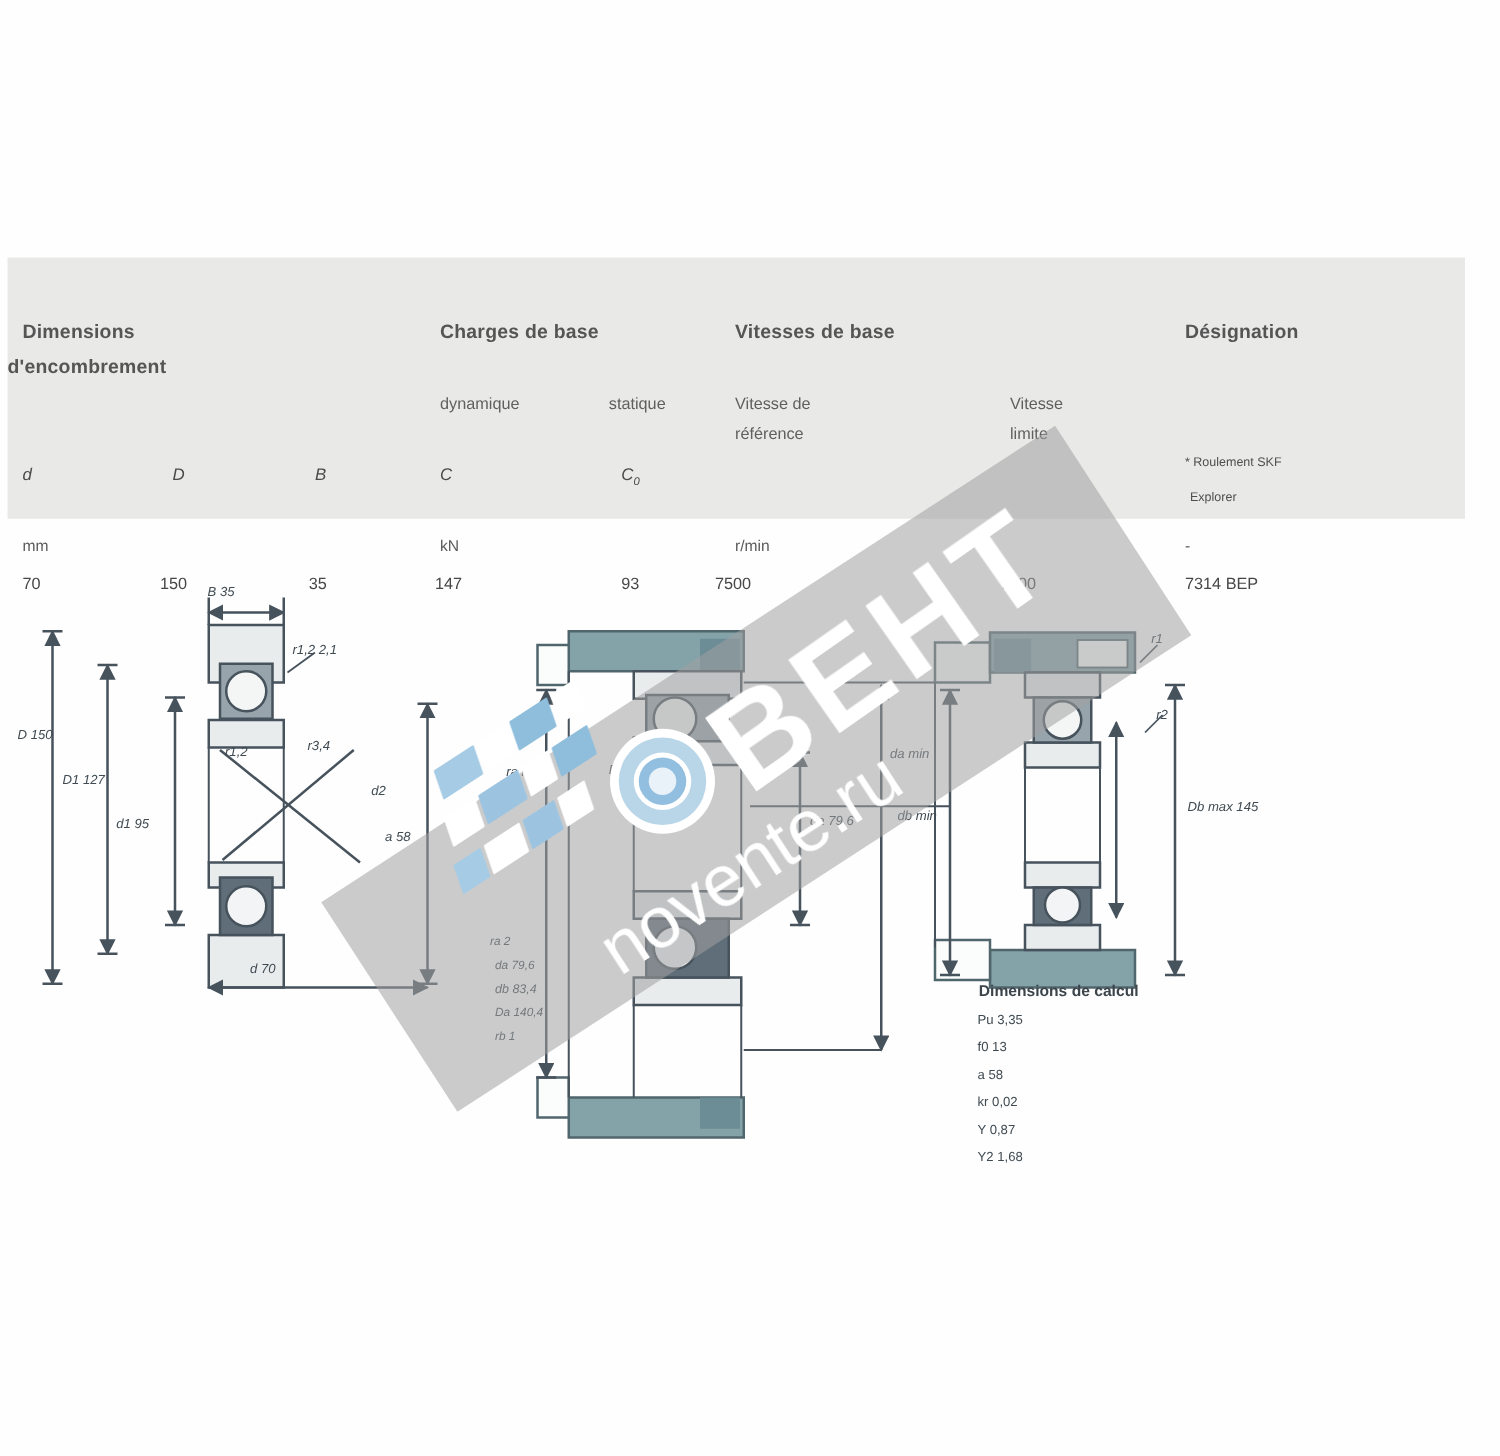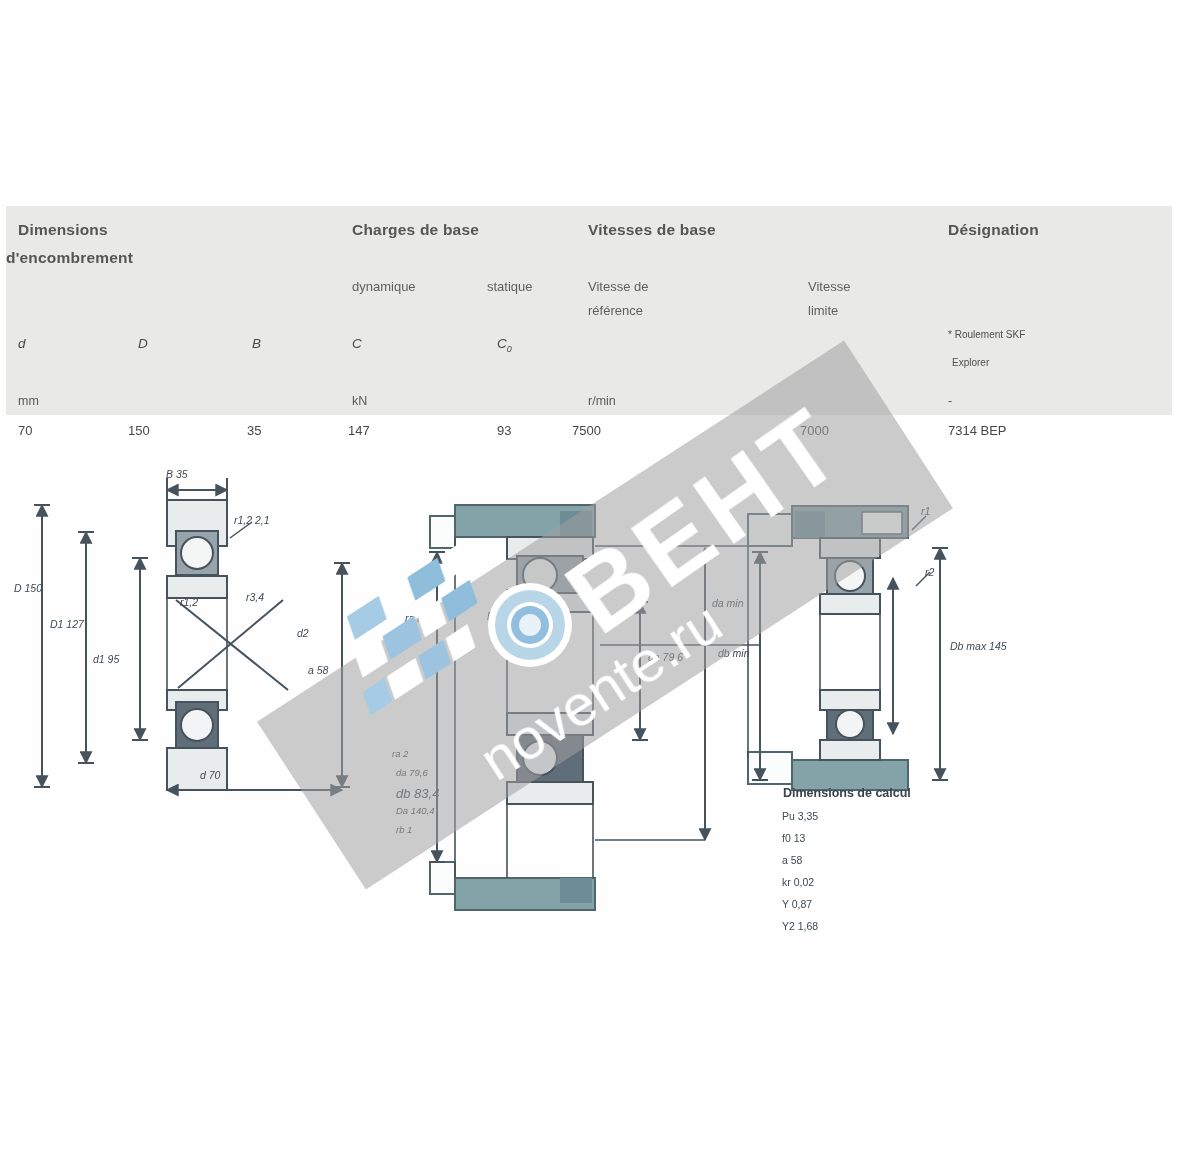--- a/index.html
+++ b/index.html
@@ -1,20 +1,20 @@
 <!DOCTYPE html>
 <html><head>
 <meta charset="utf-8">
 <style>
   html,body{margin:0;padding:0;background:#fff;}
   .page{position:relative;width:1200px;height:1165px;background:#fefefe;overflow:hidden;
         font-family:"Liberation Sans",sans-serif;}
   
   .band{position:absolute;left:6px;top:206px;width:1166px;height:209px;background:#e9e9e8;}
-  .tablewrap{position:absolute;inset:0;filter:blur(.35px);}
+  .tablewrap{position:absolute;inset:0;filter:blur(.35px);margin-top:36px;}
   .t{position:absolute;color:#4e4e4e;white-space:nowrap;}
   .h1{font-weight:bold;font-size:15.5px;letter-spacing:.2px;color:#555;}
   .h2{font-size:13px;color:#5f5f5f;}
   .lt{font-style:italic;font-size:13.5px;color:#4a4a4a;}
   .un{font-size:12.5px;color:#5a5a5a;}
   .dv{font-size:13px;color:#474747;}
   .nt{font-size:10px;color:#4f4f4f;}
   sub{font-size:9px;}
   
   .dwg{position:absolute;inset:0;filter:blur(.45px);}
@@ -219,21 +219,21 @@
     <span class="lbl" style="left:246px;top:591px">r3,4</span>
     <span class="lbl" style="left:297px;top:627px">d2</span>
     <span class="lbl" style="left:308px;top:664px">a 58</span>
     <span class="lbl" style="left:200px;top:769px">d 70</span>
 
     <span class="lbl" style="left:405px;top:612px">ra max</span>
     <span class="lbl" style="left:487px;top:610px">D</span>
     <span class="lbl" style="left:648px;top:651px">da 79,6</span>
     <span class="lbl" style="left:392px;top:748px;font-size:9.5px">ra 2</span>
     <span class="lbl" style="left:396px;top:767px;font-size:9.5px">da 79,6</span>
-    <span class="lbl" style="left:396px;top:786px;font-size:13px">db 83,4</span>
+    <span class="lbl" style="left:396px;top:786px;font-size:10px">db 83,4</span>
     <span class="lbl" style="left:396px;top:805px;font-size:9.5px">Da 140,4</span>
     <span class="lbl" style="left:396px;top:824px;font-size:9.5px">rb 1</span>
 
     <span class="lbl" style="left:712px;top:597px">da min</span>
     <span class="lbl" style="left:718px;top:647px">db min</span>
     <span class="lbl" style="left:950px;top:640px">Db max 145</span>
     <span class="lbl" style="left:921px;top:505px">r1</span>
     <span class="lbl" style="left:925px;top:566px">r2</span>
     <span class="cap" style="left:783px;top:786px">Dimensions de calcul</span>
     <span class="lbl rm" style="left:782px;top:810px">Pu 3,35</span>

